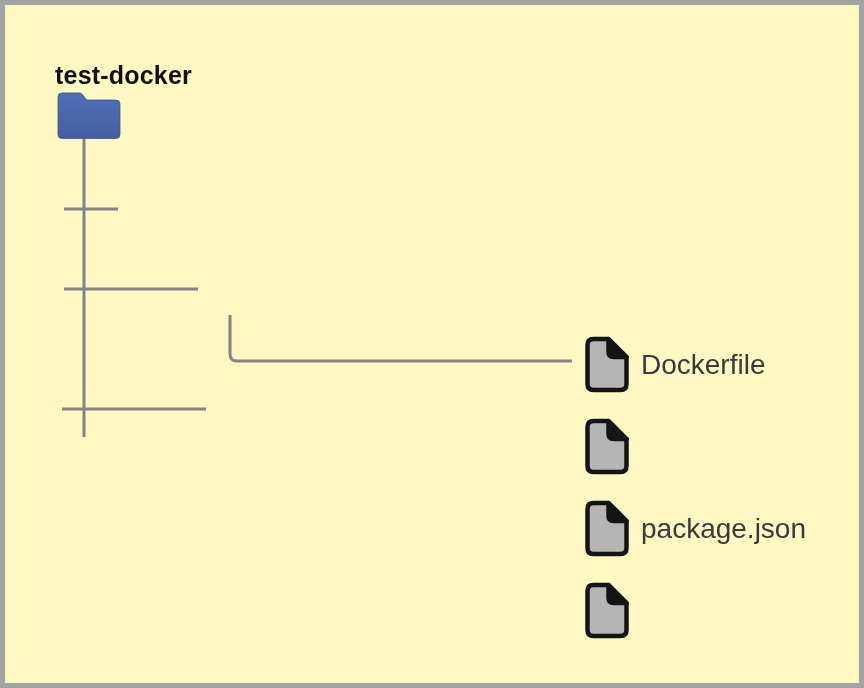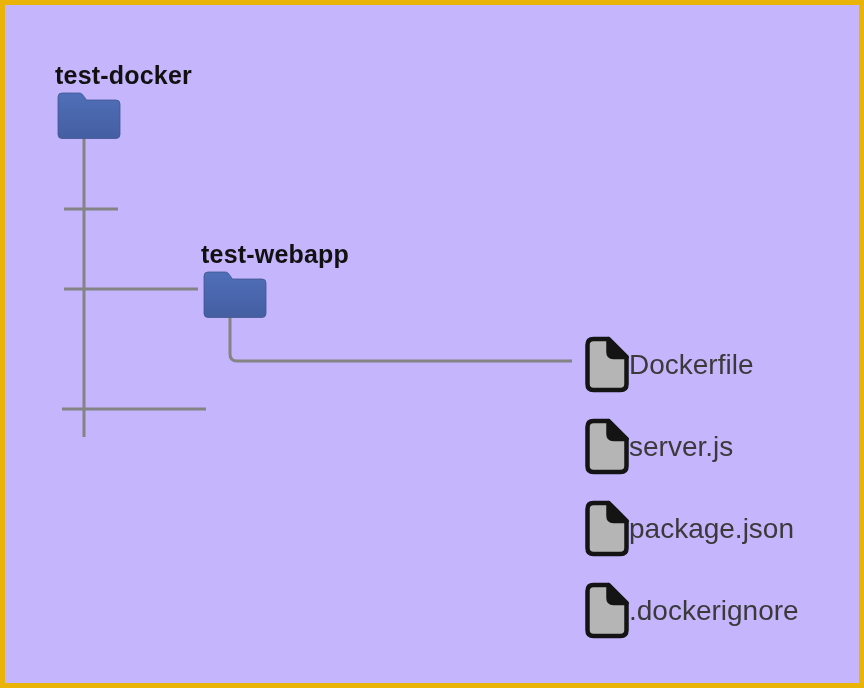--- a/index.html
+++ b/index.html
@@ -5,22 +5,22 @@
   html, body {
     margin: 0;
     padding: 0;
     background: #ffffff;
   }
   .canvas {
     position: relative;
     width: 864px;
     height: 688px;
     box-sizing: border-box;
-    border: 5px solid #eab308;
-    background: #c4b5fd;
+    border: 5px solid #a3a3a3;
+    background: #fef9c3;
     font-family: "Liberation Sans", sans-serif;
     overflow: hidden;
   }
   .connectors {
     position: absolute;
     left: 0;
     top: 0;
     width: 854px;
     height: 678px;
   }
@@ -35,21 +35,21 @@
     font-weight: 700;
     color: #111111;
     line-height: 30px;
     white-space: nowrap;
     letter-spacing: 0.2px;
   }
   .folder-icon-svg { display: block; }
   .file-row {
     display: flex;
     align-items: center;
-    gap: 0;
+    gap: 12px;
   }
   .file-label {
     font-size: 28px;
     font-weight: 400;
     color: #3a3a3a;
     white-space: nowrap;
   }
   .file-icon-svg { display: block; }
 </style>
 </head>
@@ -80,53 +80,45 @@
   </svg>
 
   <div class="abs folder-node" style="left:50px; top:55px;">
     <span class="folder-label">test-docker</span>
     <svg class="folder-icon-svg" width="68" height="50" viewBox="0 0 68 50">
       <path d="M3 10 L3 44.5 Q3 48.5 7 48.5 L61 48.5 Q65 48.5 65 44.5 L65 14 Q65 10 61 10 L31.5 10 L27.5 4.5 Q26.4 3 24.4 3 L7 3 Q3 3 3 7 Z" fill="url(#folderGrad)" stroke="#41578F" stroke-width="0.8"></path>
     </svg>
   </div>
 
 
-  <div class="abs folder-node" style="left:196px; top:234px;">
-    <span class="folder-label">test-webapp</span>
-    <svg class="folder-icon-svg" width="68" height="50" viewBox="0 0 68 50">
-      <path d="M3 10 L3 44.5 Q3 48.5 7 48.5 L61 48.5 Q65 48.5 65 44.5 L65 14 Q65 10 61 10 L31.5 10 L27.5 4.5 Q26.4 3 24.4 3 L7 3 Q3 3 3 7 Z" fill="url(#folderGrad)" stroke="#41578F" stroke-width="0.8"></path>
-    </svg>
-  </div>
 
 
   <div class="abs file-row" style="left:580px; top:331px;">
     <svg class="file-icon-svg" width="44" height="57" viewBox="0 0 44 56">
       <path d="M8.5 2.5 L23.5 2.5 L41.5 20.5 L41.5 47.5 Q41.5 53.5 35.5 53.5 L8.5 53.5 Q2.5 53.5 2.5 47.5 L2.5 8.5 Q2.5 2.5 8.5 2.5 Z" fill="#B5B5B5" stroke="#141414" stroke-width="4.5" stroke-linejoin="round"></path>
       <path d="M23.5 2.5 L41.5 20.5 L28.5 20.5 Q23.5 20.5 23.5 15.5 Z" fill="#141414" stroke="#141414" stroke-width="4.5" stroke-linejoin="round"></path>
     </svg>
     <span class="file-label">Dockerfile</span>
   </div>
 
   <div class="abs file-row" style="left:580px; top:413px;">
     <svg class="file-icon-svg" width="44" height="57" viewBox="0 0 44 56">
       <path d="M8.5 2.5 L23.5 2.5 L41.5 20.5 L41.5 47.5 Q41.5 53.5 35.5 53.5 L8.5 53.5 Q2.5 53.5 2.5 47.5 L2.5 8.5 Q2.5 2.5 8.5 2.5 Z" fill="#B5B5B5" stroke="#141414" stroke-width="4.5" stroke-linejoin="round"></path>
       <path d="M23.5 2.5 L41.5 20.5 L28.5 20.5 Q23.5 20.5 23.5 15.5 Z" fill="#141414" stroke="#141414" stroke-width="4.5" stroke-linejoin="round"></path>
     </svg>
-    <span class="file-label">server.js</span>
   </div>
 
   <div class="abs file-row" style="left:580px; top:495px;">
     <svg class="file-icon-svg" width="44" height="57" viewBox="0 0 44 56">
       <path d="M8.5 2.5 L23.5 2.5 L41.5 20.5 L41.5 47.5 Q41.5 53.5 35.5 53.5 L8.5 53.5 Q2.5 53.5 2.5 47.5 L2.5 8.5 Q2.5 2.5 8.5 2.5 Z" fill="#B5B5B5" stroke="#141414" stroke-width="4.5" stroke-linejoin="round"></path>
       <path d="M23.5 2.5 L41.5 20.5 L28.5 20.5 Q23.5 20.5 23.5 15.5 Z" fill="#141414" stroke="#141414" stroke-width="4.5" stroke-linejoin="round"></path>
     </svg>
     <span class="file-label">package.json</span>
   </div>
 
   <div class="abs file-row" style="left:580px; top:577px;">
     <svg class="file-icon-svg" width="44" height="57" viewBox="0 0 44 56">
       <path d="M8.5 2.5 L23.5 2.5 L41.5 20.5 L41.5 47.5 Q41.5 53.5 35.5 53.5 L8.5 53.5 Q2.5 53.5 2.5 47.5 L2.5 8.5 Q2.5 2.5 8.5 2.5 Z" fill="#B5B5B5" stroke="#141414" stroke-width="4.5" stroke-linejoin="round"></path>
       <path d="M23.5 2.5 L41.5 20.5 L28.5 20.5 Q23.5 20.5 23.5 15.5 Z" fill="#141414" stroke="#141414" stroke-width="4.5" stroke-linejoin="round"></path>
     </svg>
-    <span class="file-label">.dockerignore</span>
   </div>
 
 </div>
 
 </body></html>

